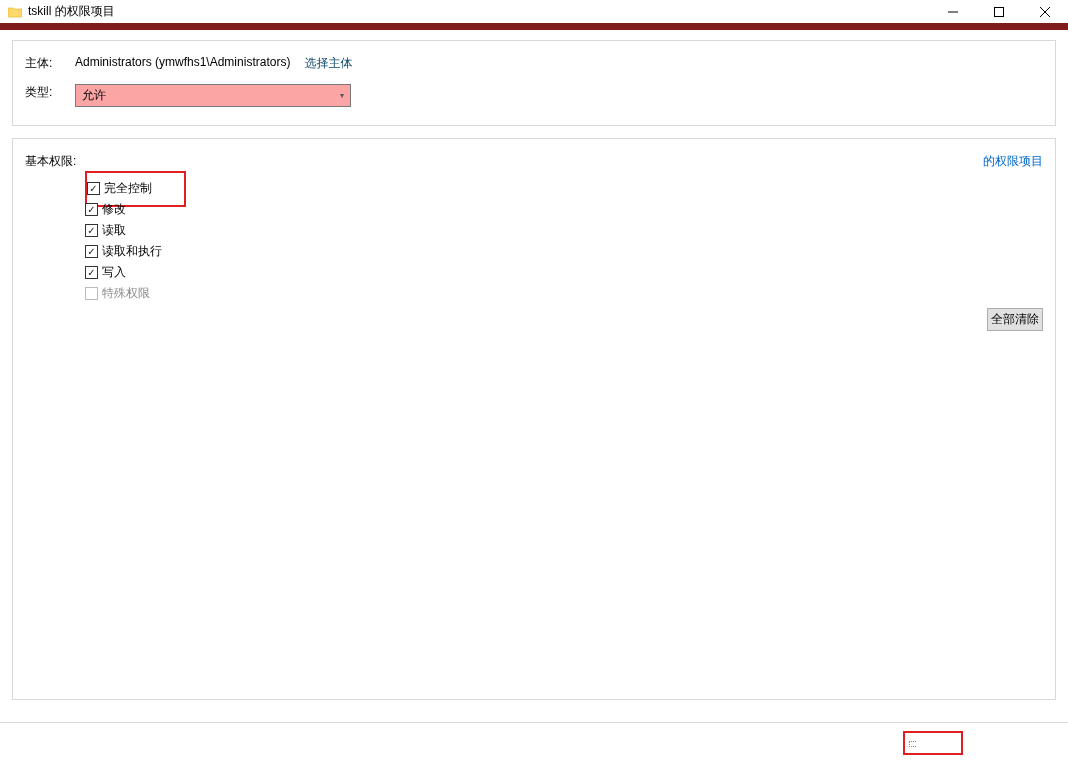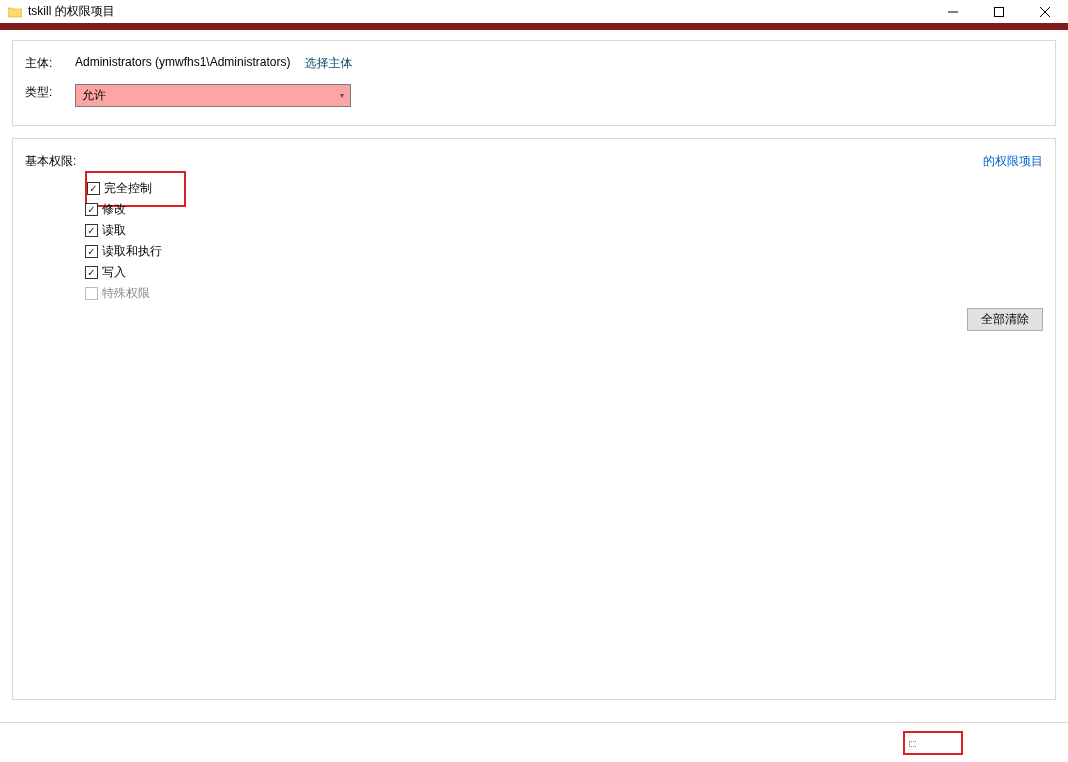--- a/index.html
+++ b/index.html
@@ -161,21 +161,21 @@
     .perm-label {
       color: #000;
     }
     .perm-label.disabled {
       color: #888;
     }
     .clear-all-btn {
       position: absolute;
       right: 12px;
       top: 169px;
-      width: 76px;
+      width: 56px;
       height: 23px;
       background: #e1e1e1;
       border: 1px solid #adadad;
       cursor: pointer;
       font-family: Liberation Serif, serif;
       font-size: 12px;
     }
     .footer-area {
       position: absolute;
       bottom: 0;

